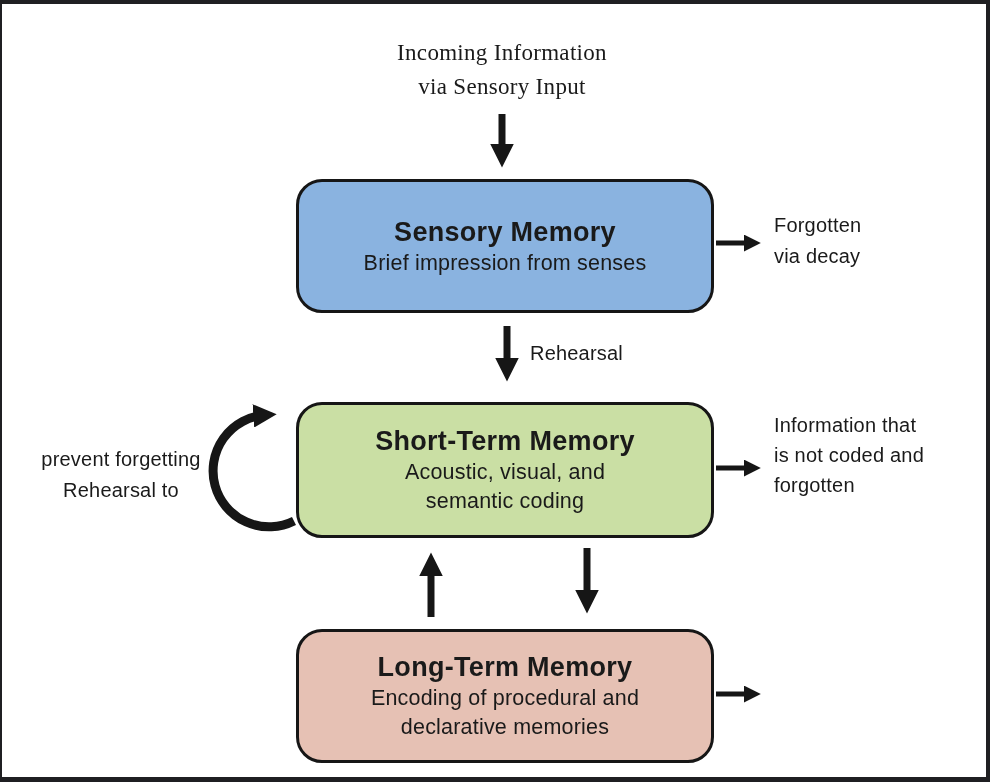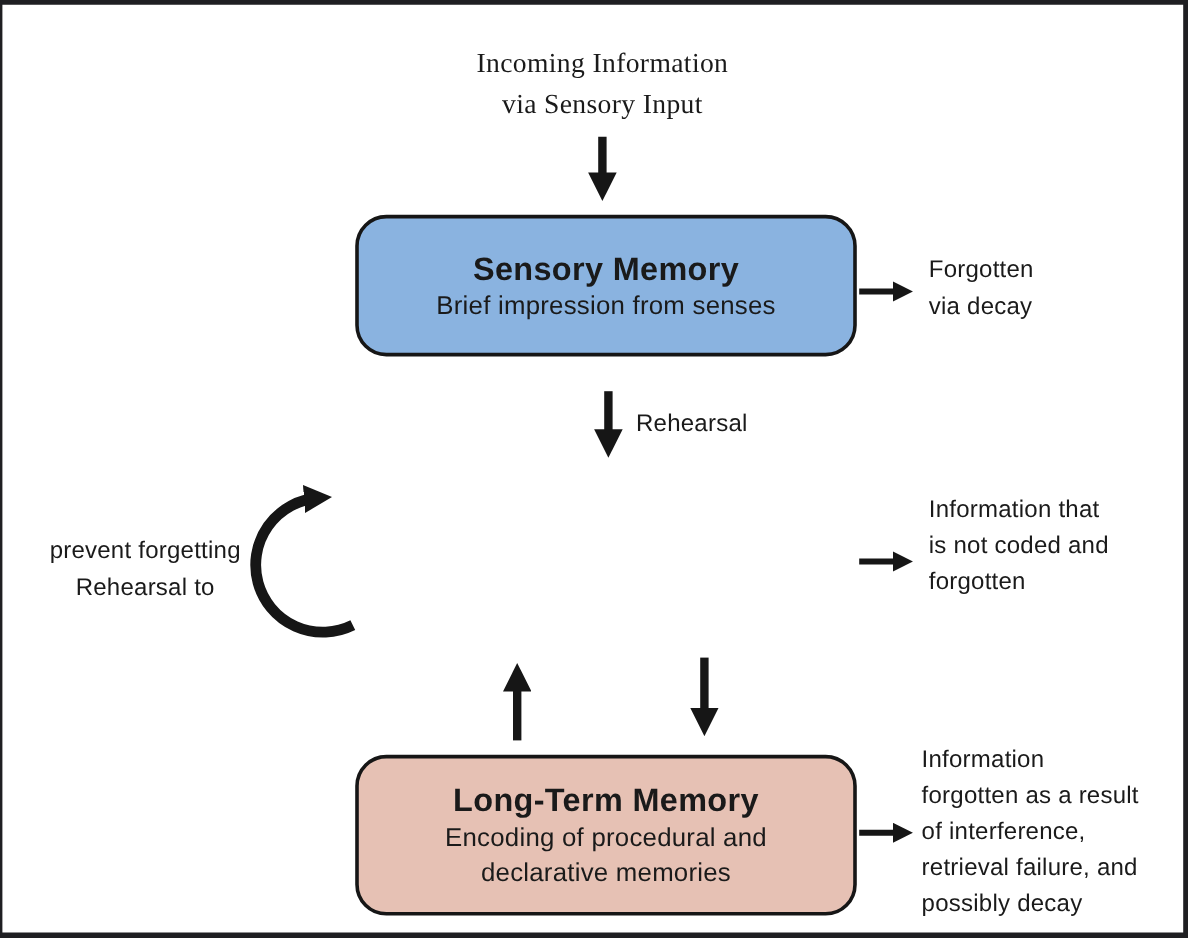--- a/index.html
+++ b/index.html
@@ -45,21 +45,21 @@
     font-size: 27px;
     font-weight: bold;
     letter-spacing: 0.3px;
     line-height: 34px;
   }
   .memory-box .box-sub {
     font-size: 21.5px;
     line-height: 29px;
     letter-spacing: 0.2px;
   }
-  #box-sensory   { top: 175px; height: 118px; justify-content: center; }
+  #box-sensory   { top: 175px; height: 134px; justify-content: center; }
   #box-shortterm { top: 398px; height: 136px; }
   #box-longterm  { top: 625px; height: 134px; }
   .side-label {
     font-size: 20px;
     letter-spacing: 0.2px;
   }
   #label-forgotten-decay { left: 772px; top: 206px; width: 200px; line-height: 31px; }
   #label-stm-forgotten   { left: 772px; top: 406px; width: 210px; line-height: 30px; }
   #label-ltm-forgotten   { left: 766px; top: 614px; width: 222px; line-height: 30px; }
   #label-rehearsal {
@@ -102,39 +102,37 @@
     <div class="box-sub">Brief impression from senses</div>
   </div>
 
   <div id="label-forgotten-decay" class="abs side-label">
     <div>Forgotten</div>
     <div>via decay</div>
   </div>
 
   <div id="label-attention" class="abs side-label">Rehearsal</div>
 
+  <div id="box-shortterm" class="abs memory-box" style="background: rgb(202, 223, 164);">
+    <div class="box-title">Short-Term Memory</div>
+    <div class="box-sub">Acoustic, visual, and</div>
+    <div class="box-sub">semantic coding</div>
+  </div>
 
   <div id="label-rehearsal" class="abs side-label">
     <div>prevent forgetting</div>
     <div>Rehearsal to</div>
   </div>
 
   <div id="label-stm-forgotten" class="abs side-label">
     <div>Information that</div>
     <div>is not coded and</div>
     <div>forgotten</div>
   </div>
 
   <div id="box-longterm" class="abs memory-box" style="background: rgb(230, 193, 180);">
     <div class="box-title">Long-Term Memory</div>
     <div class="box-sub">Encoding of procedural and</div>
     <div class="box-sub">declarative memories</div>
   </div>
 
-  <div id="label-ltm-forgotten" class="abs side-label">
-    <div>Information</div>
-    <div>forgotten as a result</div>
-    <div>of interference,</div>
-    <div>retrieval failure, and</div>
-    <div>possibly decay</div>
-  </div>
 
 </div>
 
 </body></html>

